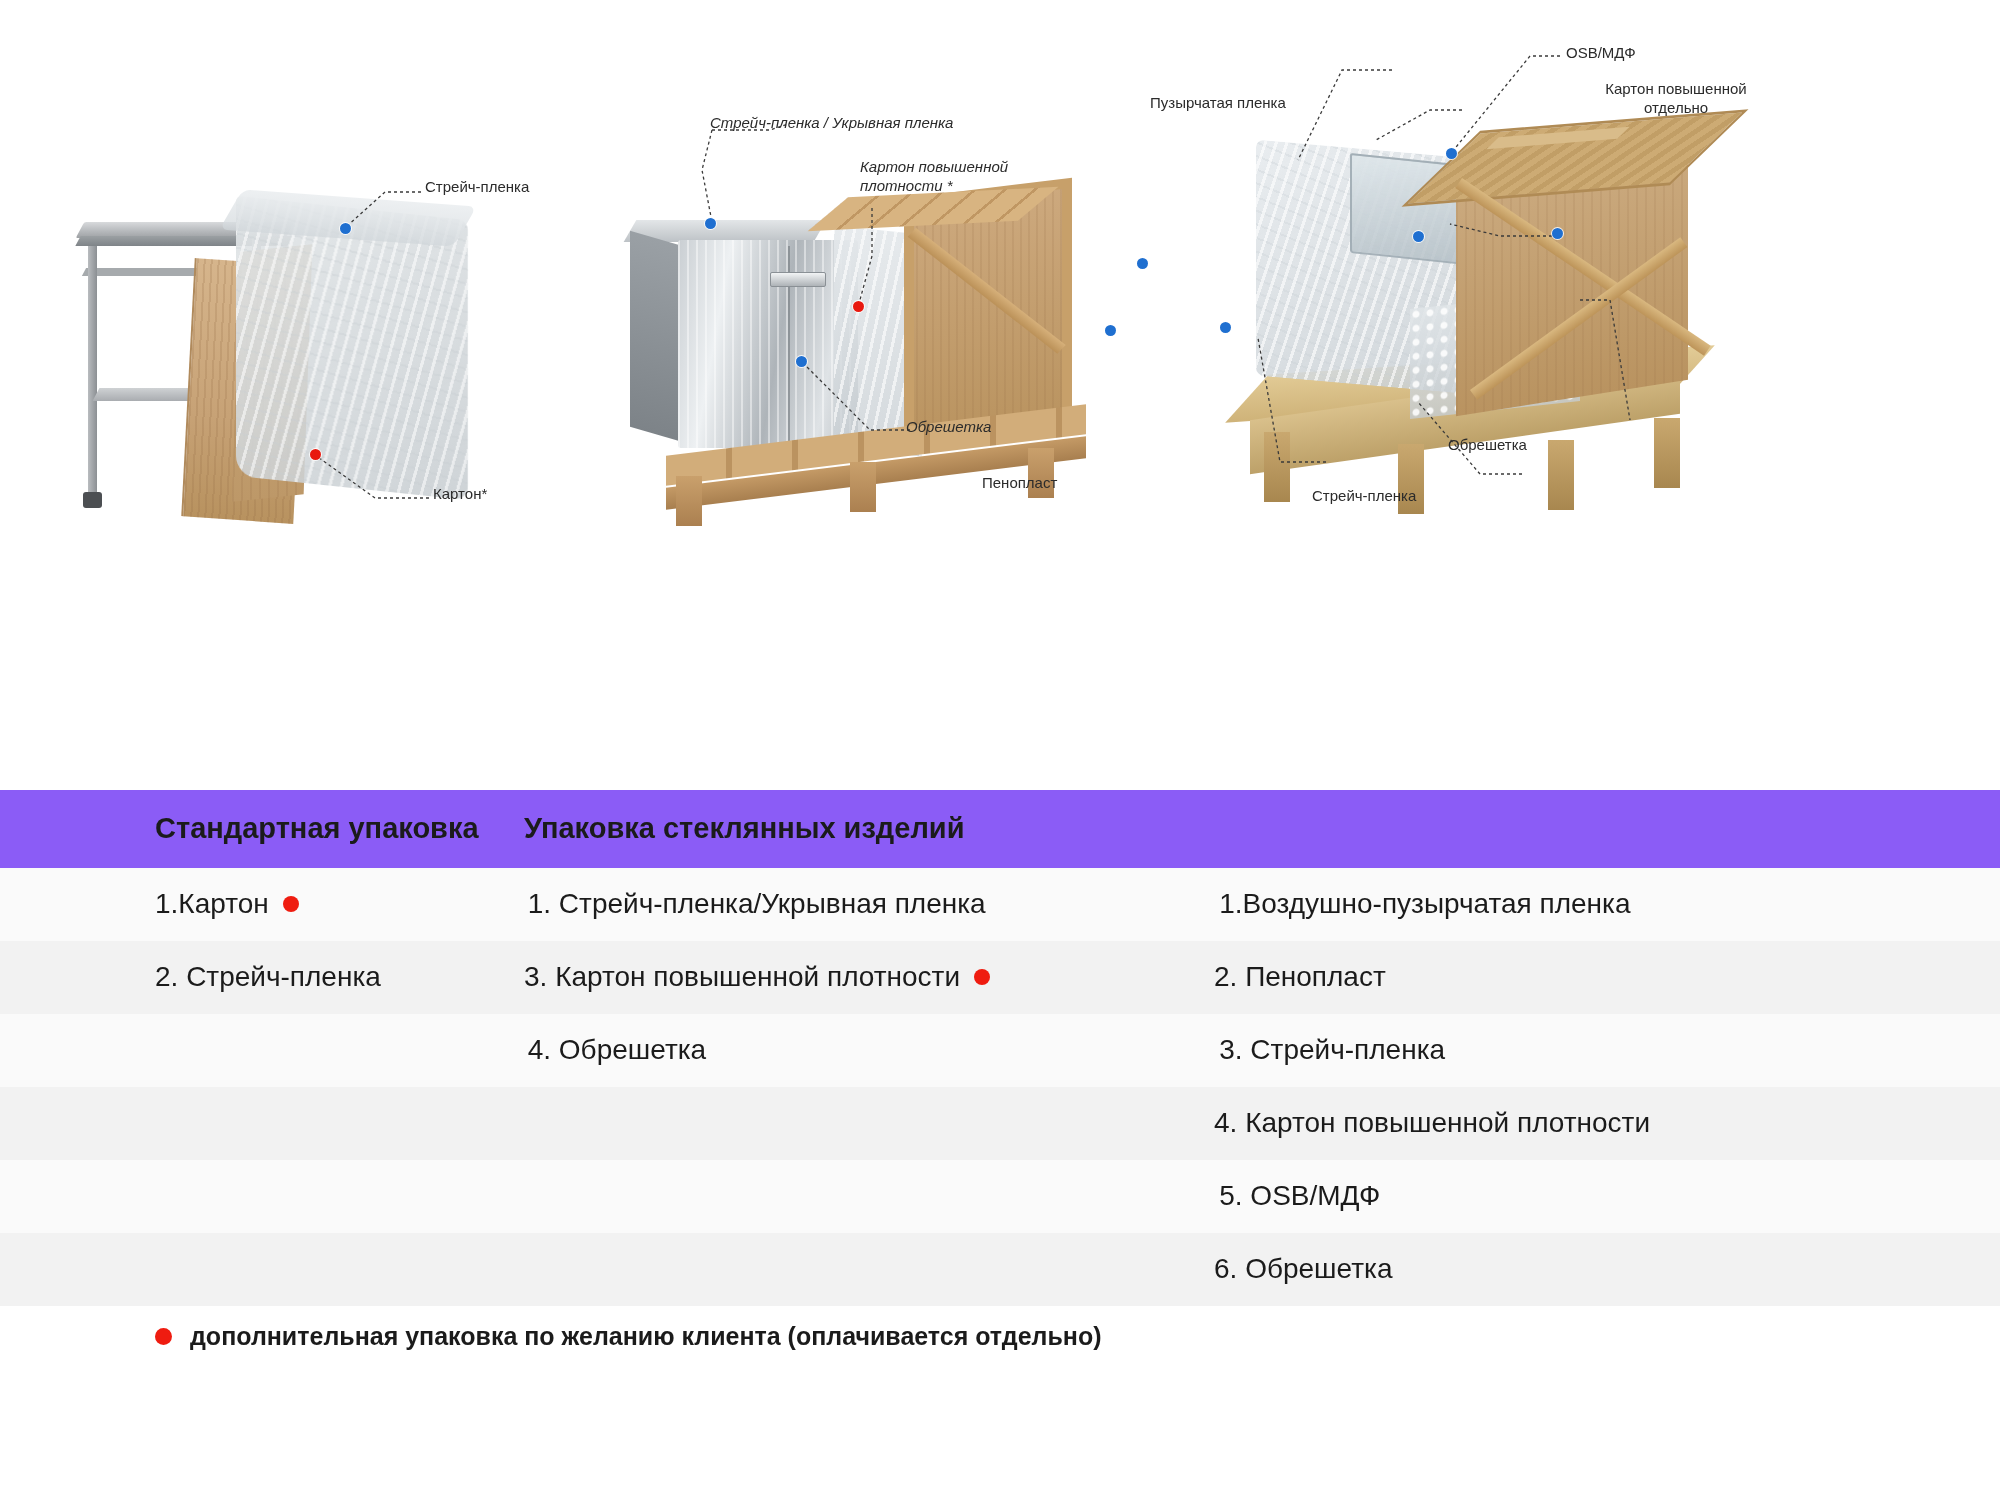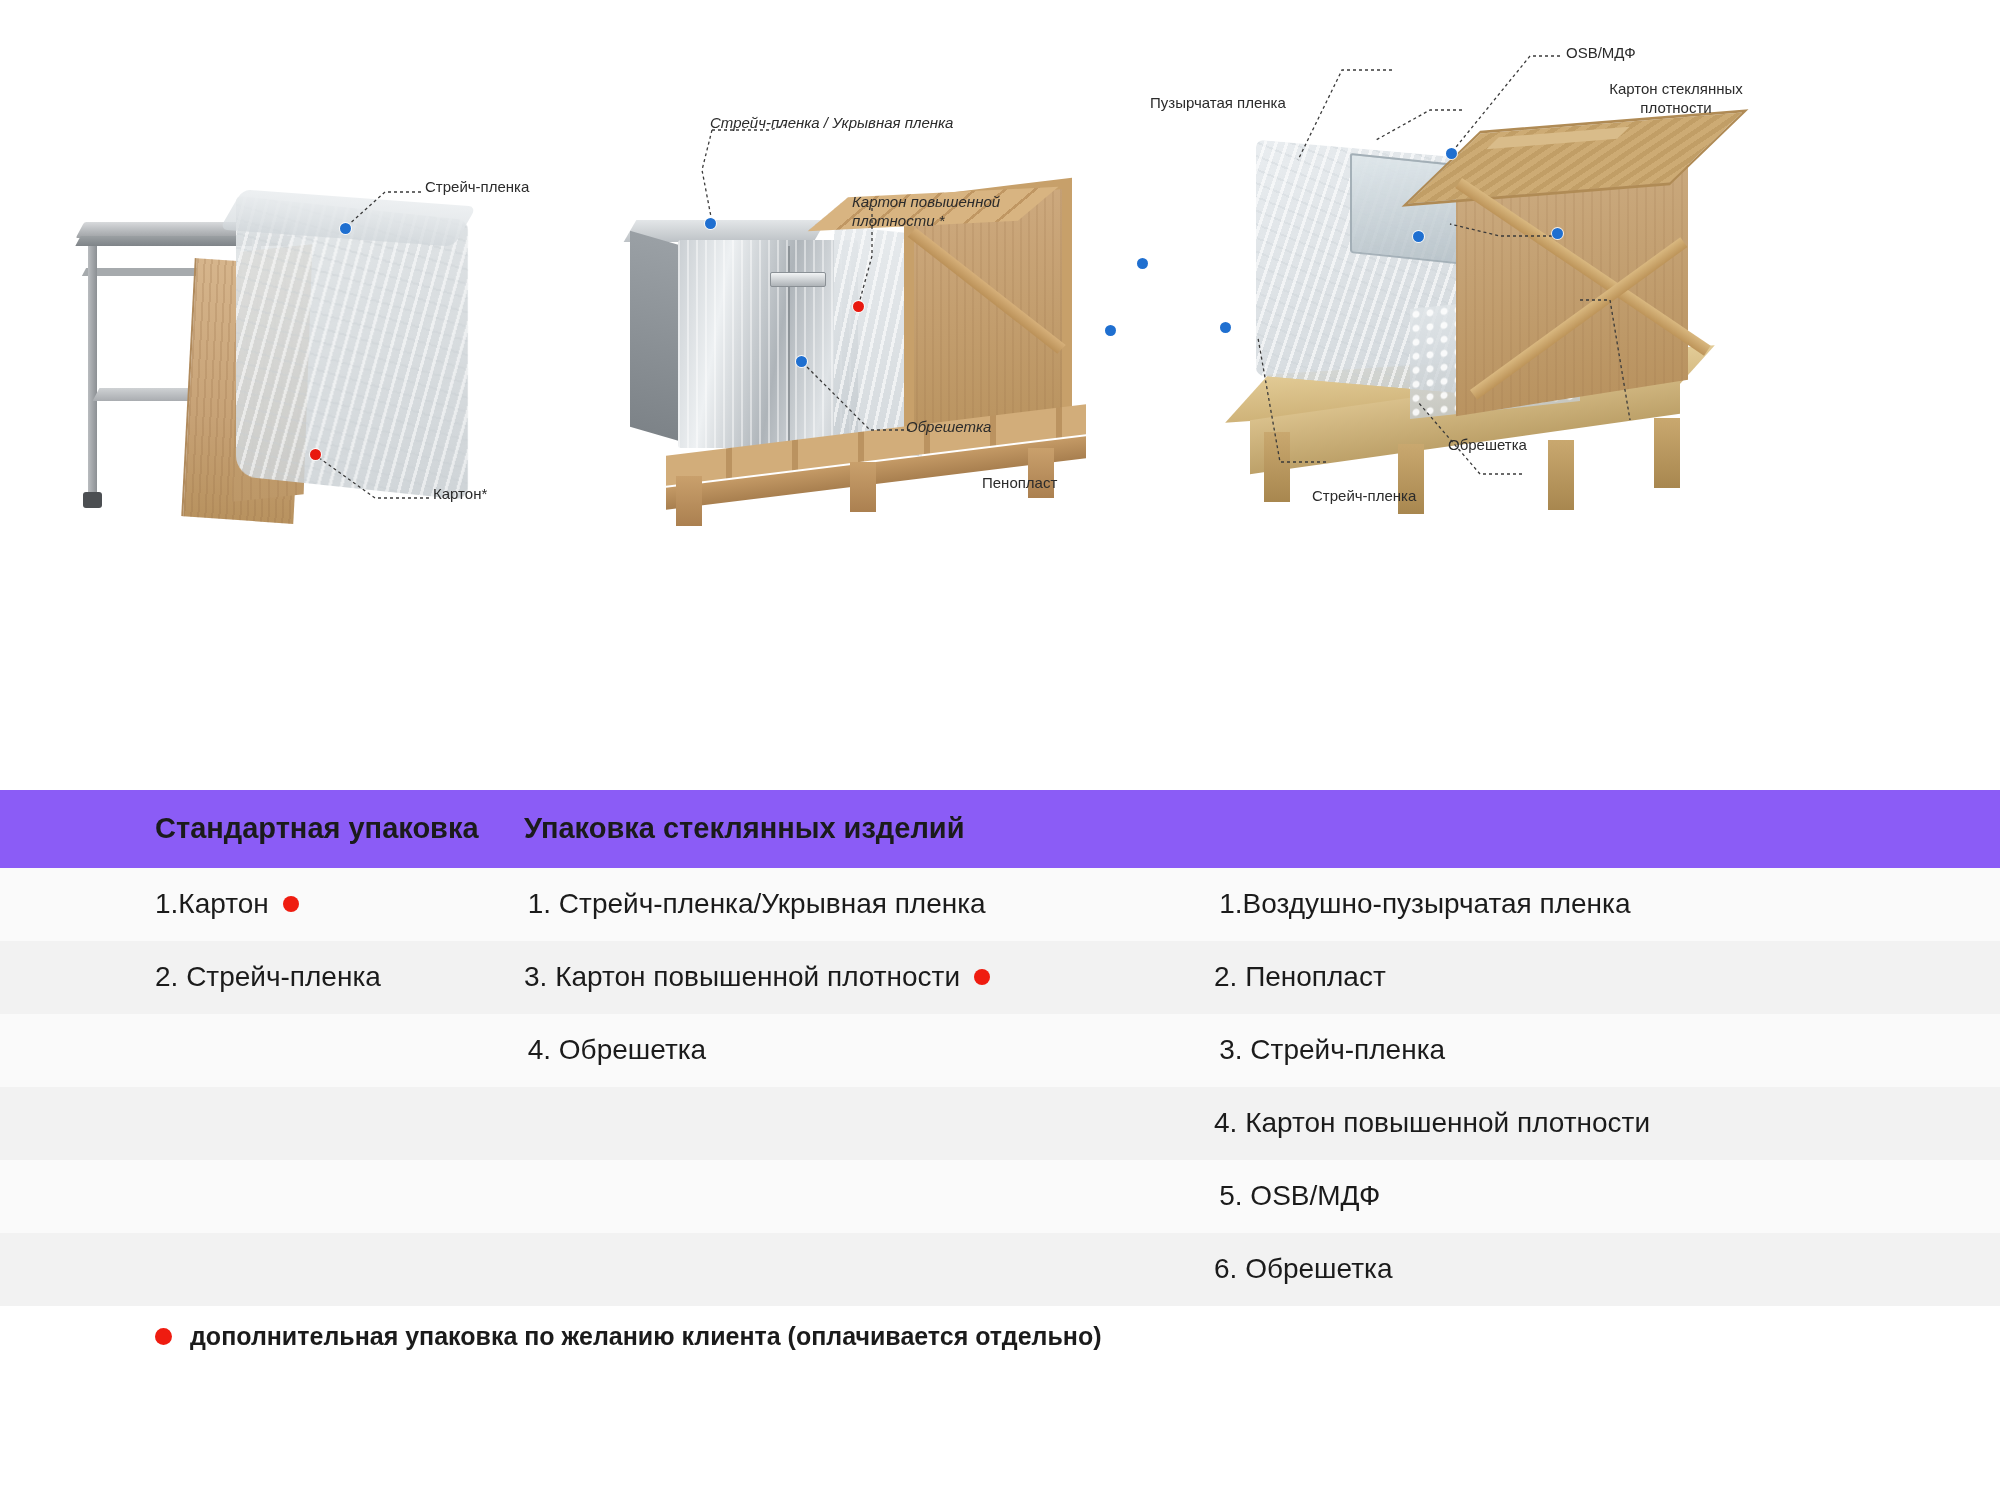--- a/index.html
+++ b/index.html
@@ -414,21 +414,21 @@
     <svg class="leaders" viewBox="0 0 680 775">
       <polyline points="92,130 150,130 168,124" fill="none" stroke="#3a3a3a" stroke-width="1.3" stroke-dasharray="3 3"></polyline>
       <polyline points="92,130 82,170 92,222" fill="none" stroke="#3a3a3a" stroke-width="1.3" stroke-dasharray="3 3"></polyline>
       <polyline points="252,208 252,256 238,307" fill="none" stroke="#3a3a3a" stroke-width="1.3" stroke-dasharray="3 3"></polyline>
       <polyline points="290,430 250,430 182,362" fill="none" stroke="#3a3a3a" stroke-width="1.3" stroke-dasharray="3 3"></polyline>
     </svg>
 
     <div class="callout" style="left:90px; top:114px;">Стрейч-пленка / Укрывная пленка</div>
     <div class="dot blue" style="left:85px; top:218px;"></div>
 
-    <div class="callout multi" style="left:232px; top:158px; width:185px;margin-top:35px;">Картон повышенной плотности *</div>
+    <div class="callout multi" style="left:240px; top:158px; width:185px;">Картон повышенной плотности *</div>
     <div class="dot red" style="left:233px; top:301px;"></div>
 
     <div class="callout" style="left:286px; top:418px;">Обрешетка</div>
     <div class="dot blue" style="left:176px; top:356px;"></div>
   </div>
 
   <div class="panel panel-3">
     <div class="art p3-base-top"></div>
     <div class="art p3-base"></div>
     <div class="art p3-leg" style="left:34px; top:432px;"></div>
@@ -450,21 +450,21 @@
       <polyline points="330,56 300,56 222,152" fill="none" stroke="#3a3a3a" stroke-width="1.3" stroke-dasharray="3 3"></polyline>
       <polyline points="322,236 270,236 220,224" fill="none" stroke="#3a3a3a" stroke-width="1.3" stroke-dasharray="3 3"></polyline>
       <polyline points="292,474 250,474 188,402" fill="none" stroke="#3a3a3a" stroke-width="1.3" stroke-dasharray="3 3"></polyline>
       <polyline points="96,462 50,462 28,338" fill="none" stroke="#3a3a3a" stroke-width="1.3" stroke-dasharray="3 3"></polyline>
       <polyline points="350,300 380,300 400,420" fill="none" stroke="#3a3a3a" stroke-width="1.3" stroke-dasharray="3 3"></polyline>
     </svg>
 
     <div class="callout" style="left:336px; top:44px;">OSB/МДФ</div>
     <div class="dot blue" style="left:216px; top:148px;"></div>
 
-    <div class="callout multi center" style="left:356px; top:80px; width:180px;">Картон стеклянных плотности</div>
+    <div class="callout multi center" style="left:356px; top:80px; width:180px;">Картон повышенной отдельно</div>
     <div class="dot blue" style="left:322px; top:228px;"></div>
 
     <div class="callout" style="left:-80px; top:94px;">Пузырчатая пленка</div>
     <div class="dot blue" style="left:-93px; top:258px;"></div>
 
     <div class="callout" style="left:-248px; top:474px;">Пенопласт</div>
     <div class="dot blue" style="left:-125px; top:325px;"></div>
 
     <div class="callout" style="left:82px; top:487px;">Стрейч-пленка</div>
     <div class="dot blue" style="left:-10px; top:322px;"></div>

